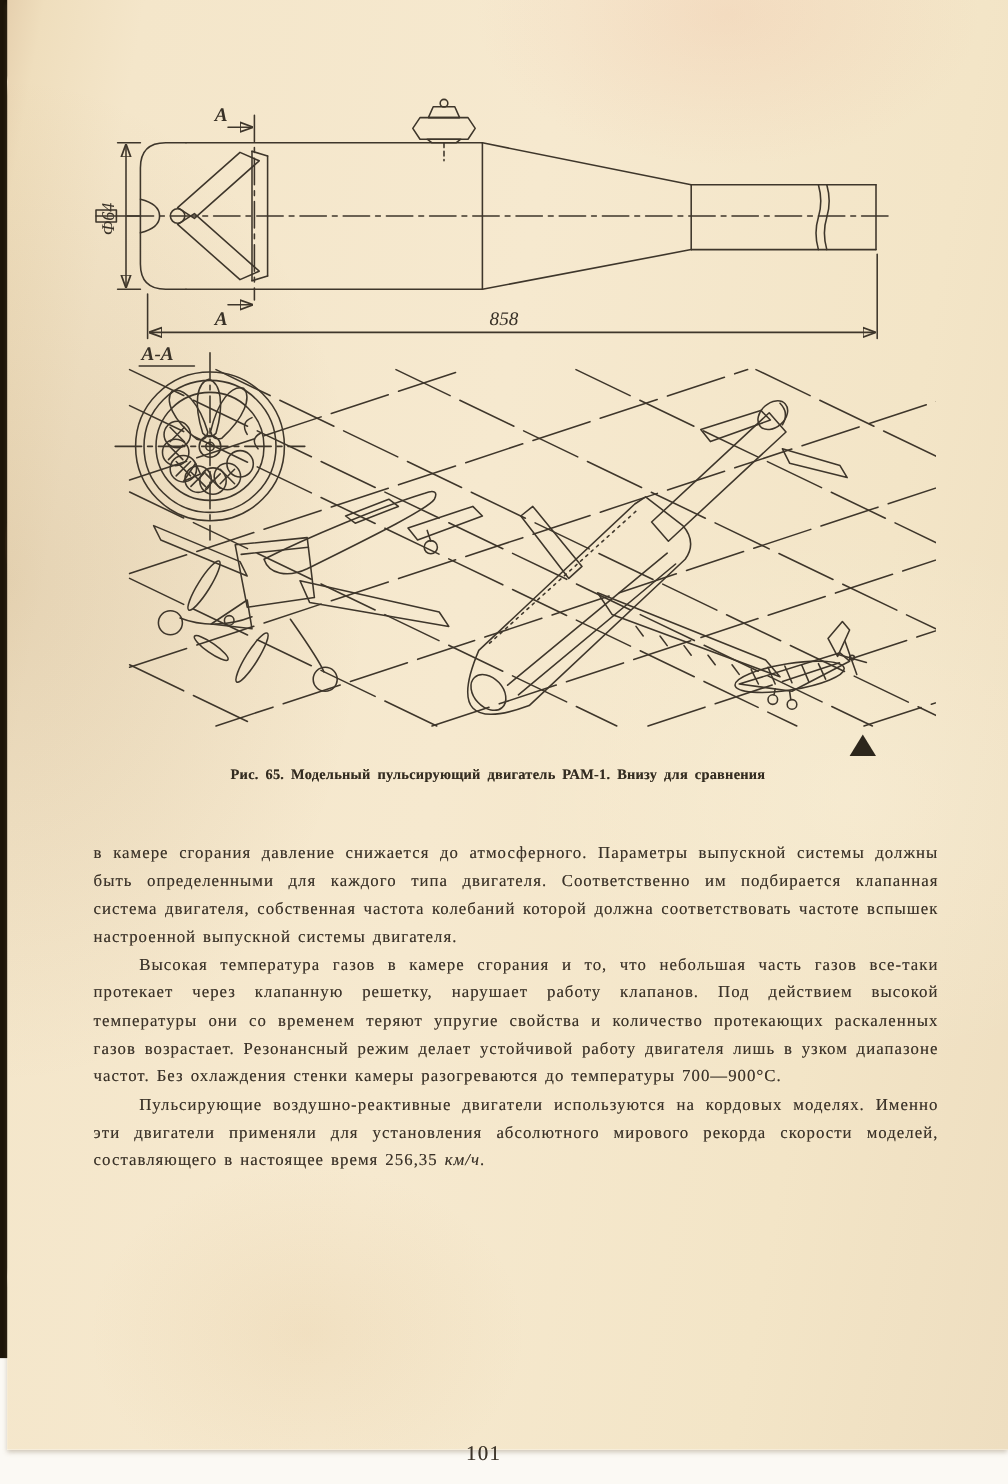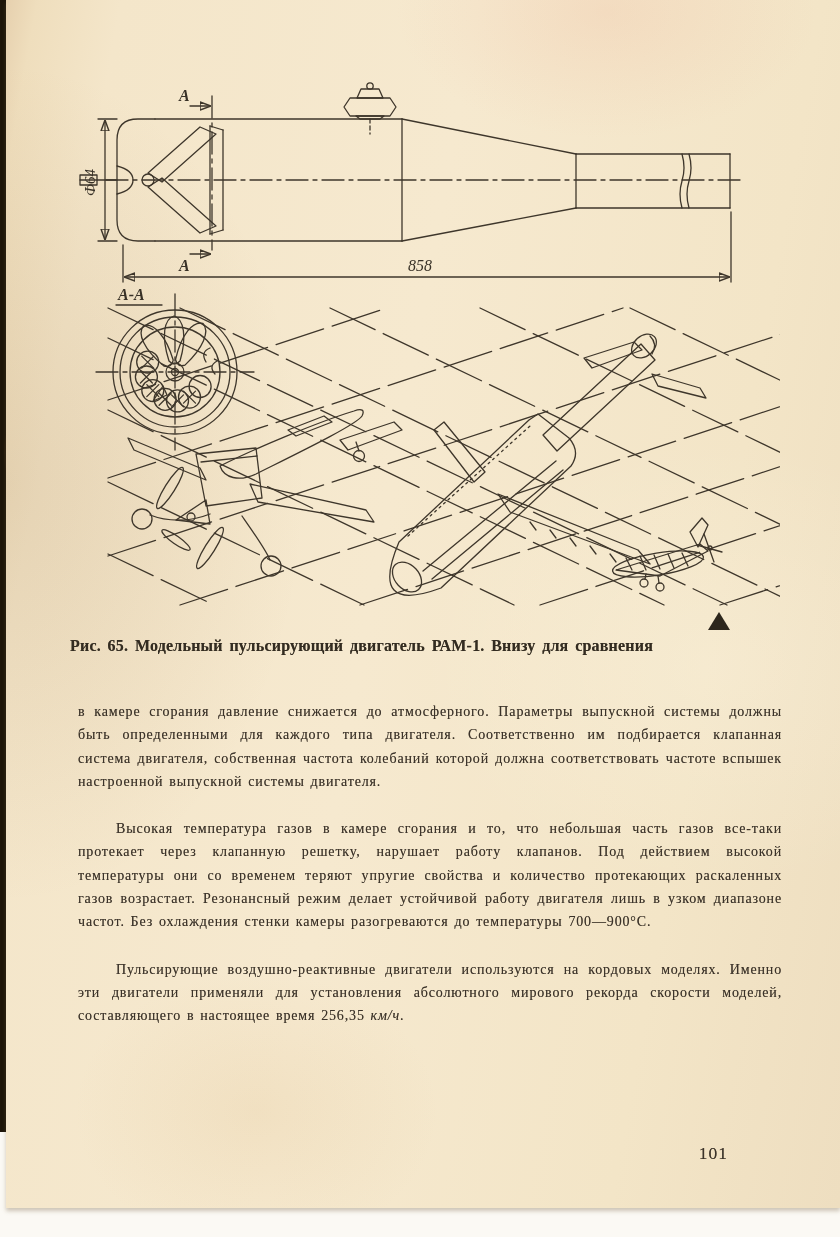--- a/index.html
+++ b/index.html
@@ -26,35 +26,35 @@
        stroke:#3e362b;fill:none;stroke-linecap:round;stroke-linejoin:round;stroke-width:1.3px;}
   .w2{stroke-width:2.3px;} .w16{stroke-width:1.7px;} .w1{stroke-width:1.1px;} .w09{stroke-width:.9px;}
   .paperfill{fill:#f3e5c9;} .dark{fill:#463b2a;stroke:#2f2719;}
   .inkfill{fill:#3e362b;stroke:none;} .nosefill{fill:#39302565;fill:#393025;stroke:#2f2719;}
   .hatchfill{fill:url(#hatch);} .xhatchfill{fill:url(#xhatch);}
   .grid{stroke:#7d6c52;stroke-width:1.4px;stroke-dasharray:50 9;}
   .cdash{stroke-dasharray:22 5 4 5;stroke-width:1.1px;}
   .dimtext{font:italic 15px "Liberation Serif",serif;fill:#383127;stroke:none;}
   .dimtext.b{font-weight:bold;font-size:16px;}
   
-  .caption{position:absolute;left:64px;top:634px;width:690px;text-align:left;
-           font-weight:bold;font-size:16px;line-height:23px;color:#332c21;
+  .caption{position:absolute;left:64px;top:634px;width:690px;text-align:center;
+           font-weight:bold;font-size:12px;line-height:23px;color:#332c21;
            letter-spacing:.2px;word-spacing:2.5px;text-shadow:0 0 .5px rgba(60,50,35,.6);}
   .caption .l1{white-space:nowrap;}
   .tri{position:absolute;left:702px;top:612px;width:0;height:0;
        border-left:11px solid transparent;border-right:11px solid transparent;
        border-bottom:18px solid #2c261c;}
   
   .bodytext{position:absolute;left:72px;top:700px;width:704px;
             font-size:14px;line-height:23.3px;color:#3b332a;text-align:justify;
             letter-spacing:.85px;word-spacing:1.5px;text-shadow:0 0 .5px rgba(60,50,35,.55);}
   .bodytext p{margin:0;}
-  .bodytext p.indent{text-indent:38px;margin-top:24px;}
+  .bodytext p.indent{text-indent:38px;}
   .bodytext .it{font-style:italic;}
-  .pageno{position:absolute;left:72px;top:1143px;width:650px;text-align:right;
+  .pageno{position:absolute;left:72px;top:1201px;width:650px;text-align:center;
           font-size:17.5px;color:#3b332a;letter-spacing:1px;
           text-shadow:0 0 .5px rgba(60,50,35,.55);}
 </style>
 </head>
 <body>
 
 <div class="scan">
   <div class="spine"></div>
   <div class="blob" style="left:8px;top:74px;width:10px;height:28px;"></div>
   <div class="blob" style="left:6px;top:146px;width:9px;height:36px;"></div>

